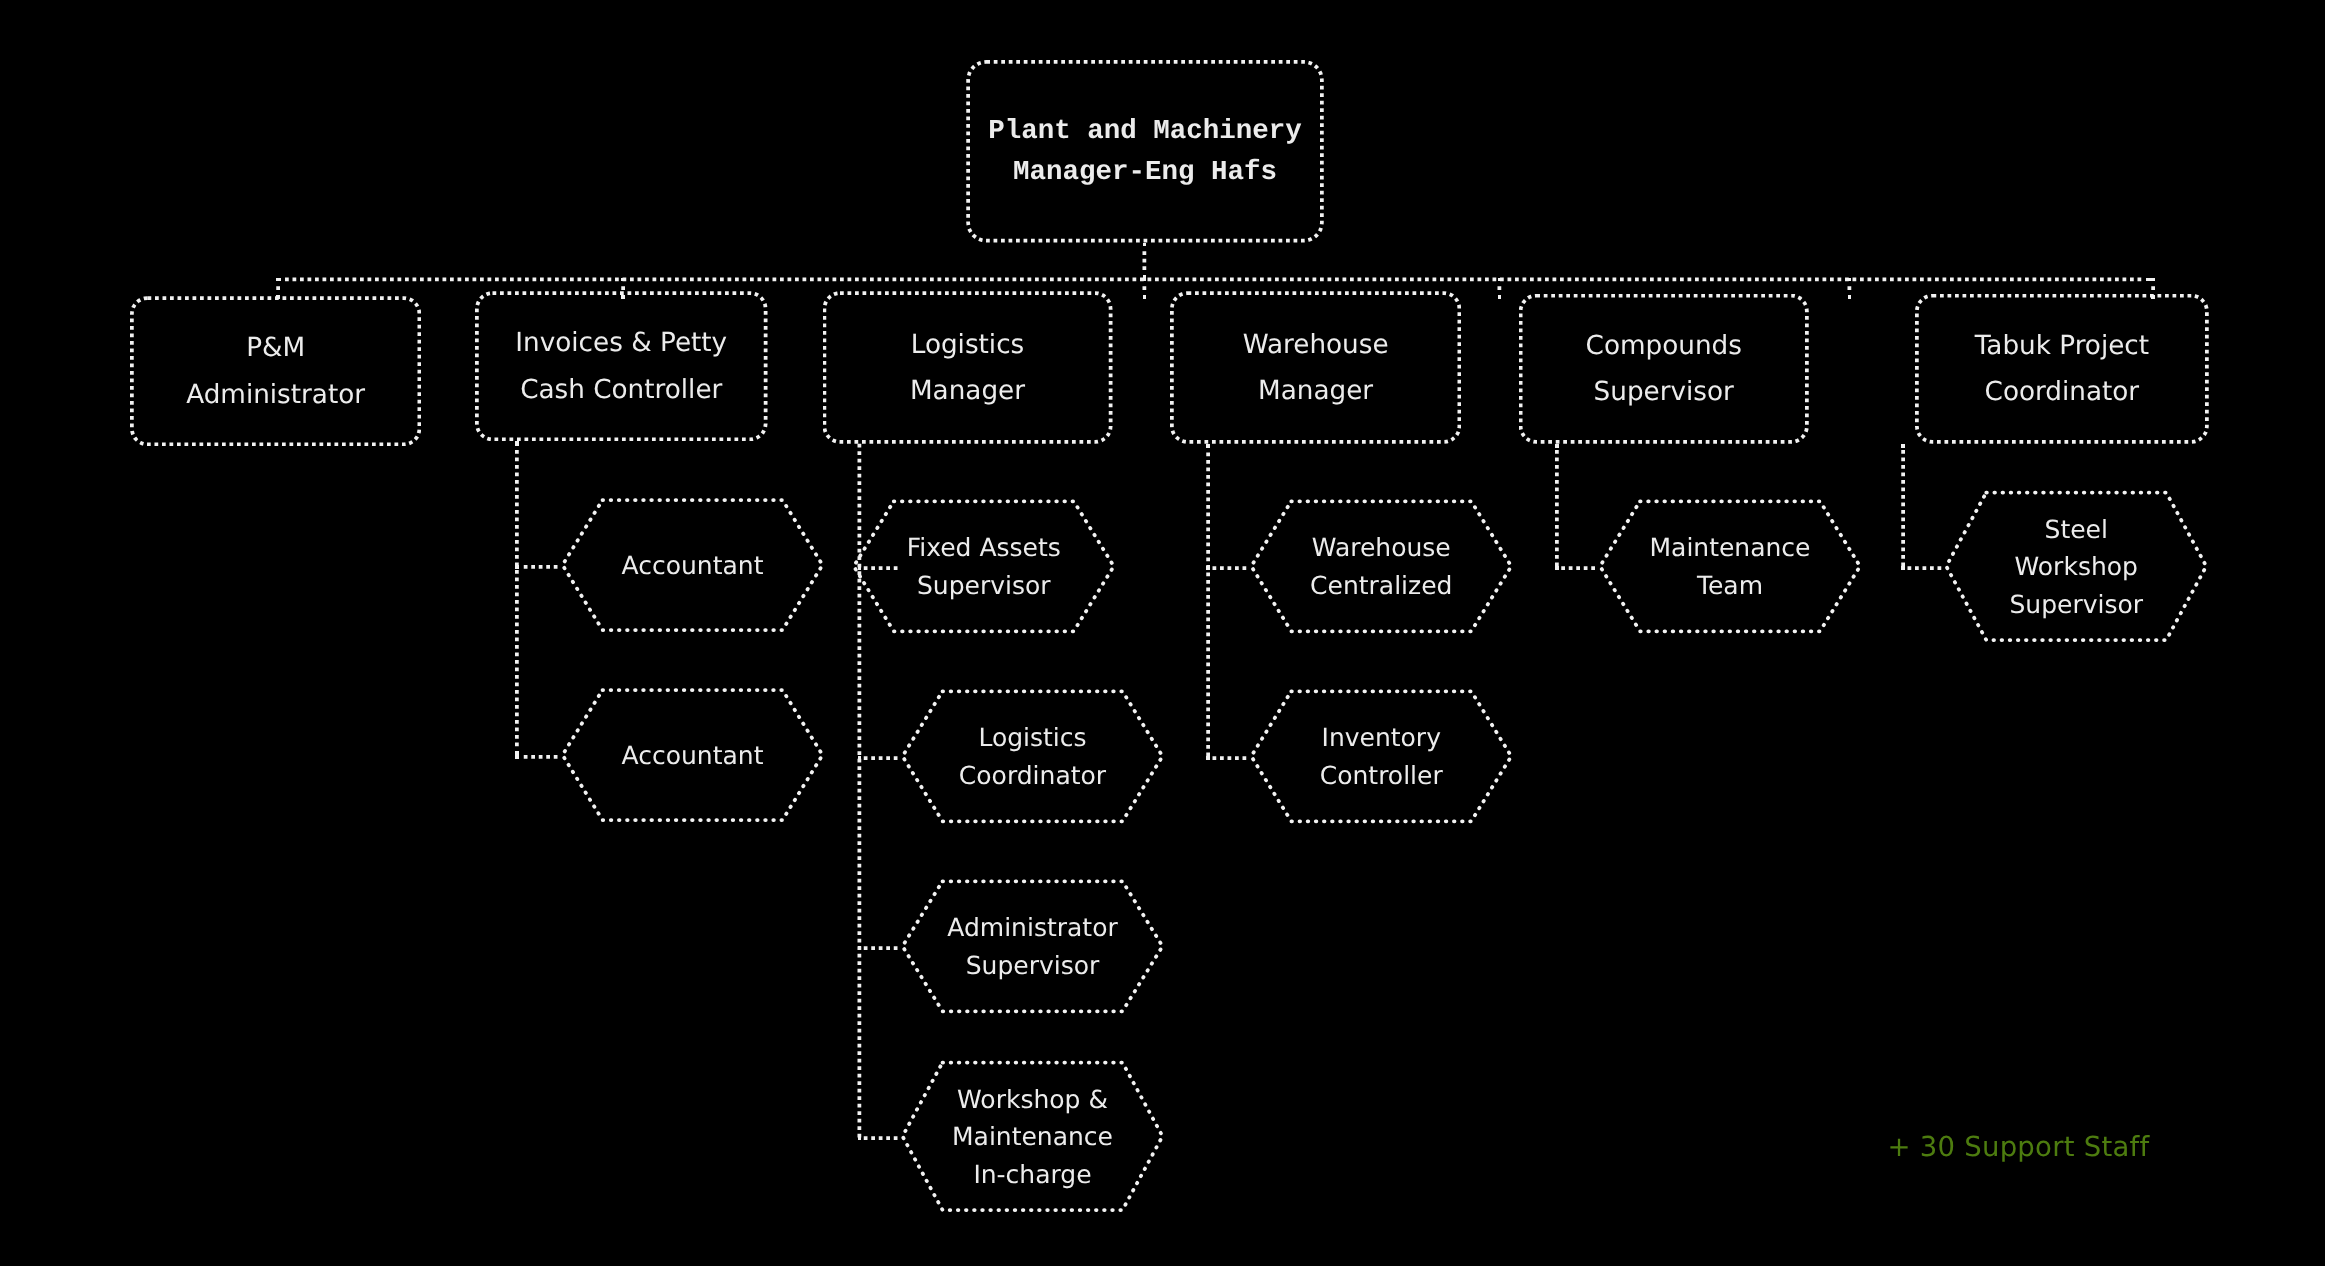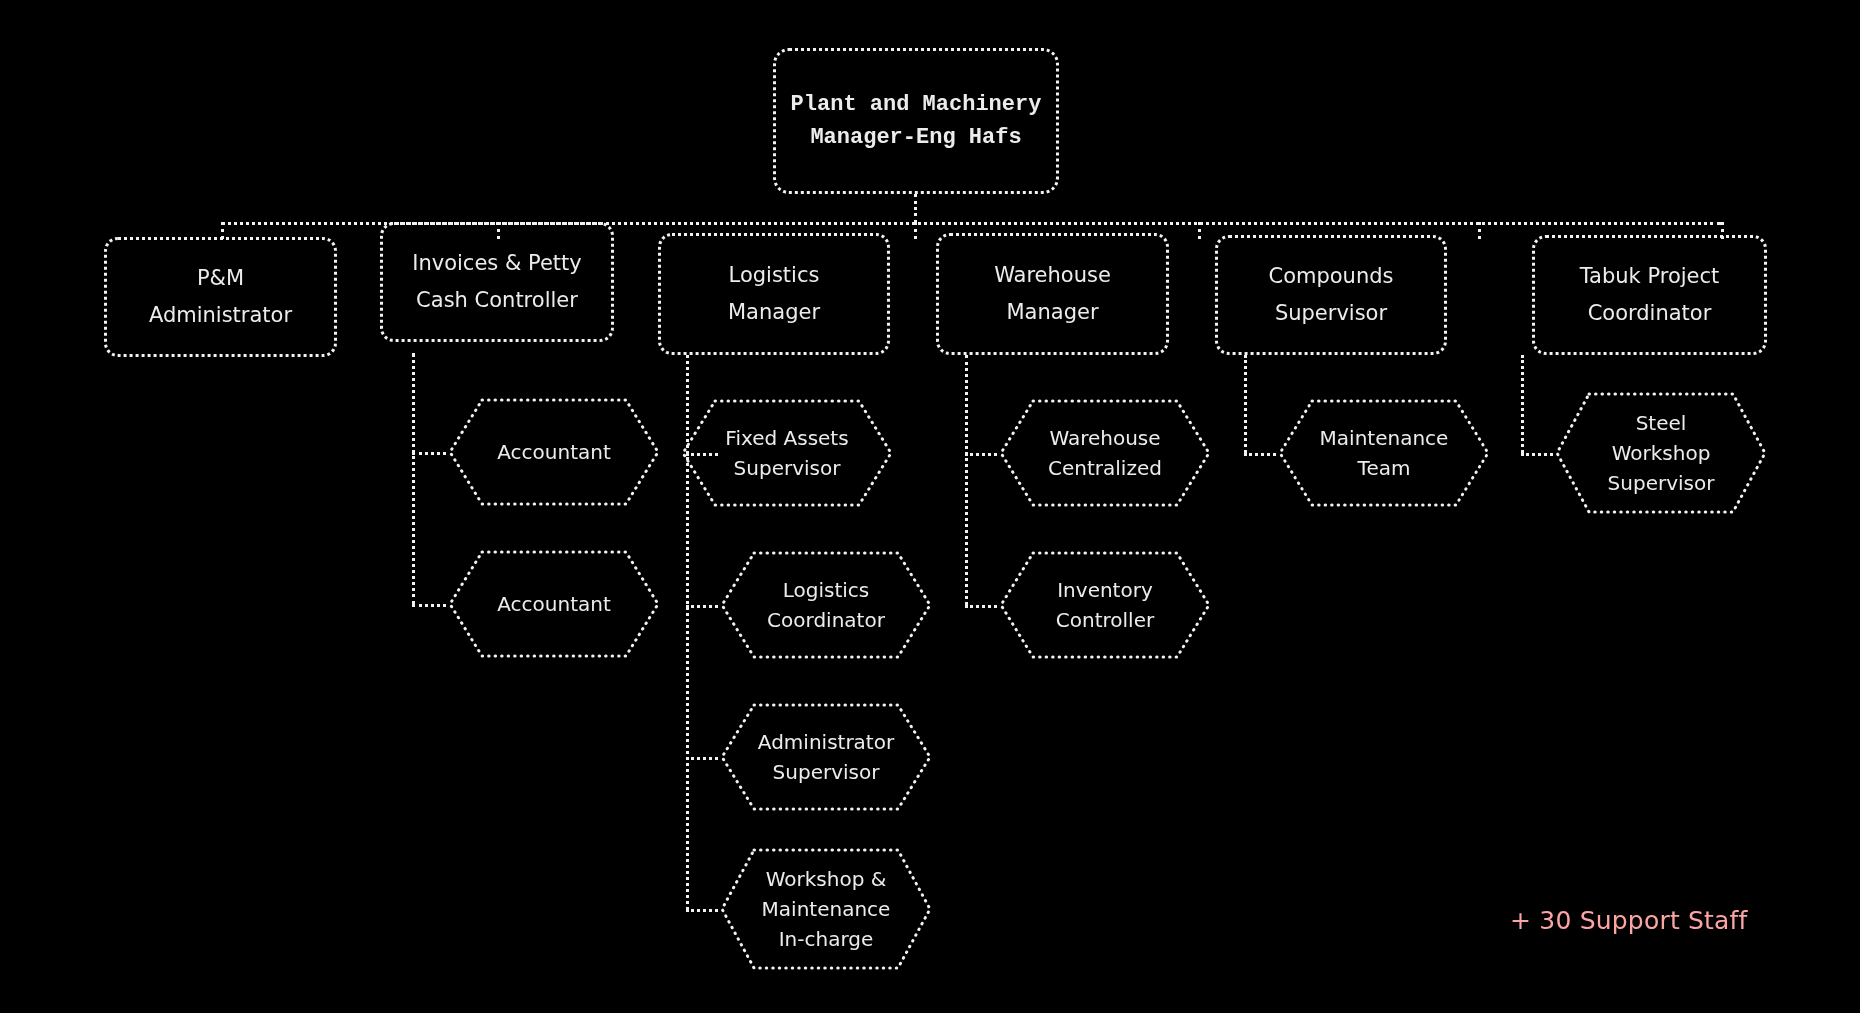--- a/index.html
+++ b/index.html
@@ -91,22 +91,22 @@
   .conn-v {
     position: absolute;
     border-left: 3px dotted #f2f2f2;
     width: 0;
     z-index: 0;
   }
 
   
   .caption {
     position: absolute;
-    font-size: 25px;
-    color: #fca5a5;
+    font-size: 22px;
+    color: #4d7c0f;
     white-space: nowrap;
     letter-spacing: 0.2px;
   }
 </style>
 </head>
 <body>
 
 <div id="org-canvas">
 
   <div class="rootnode" style="left:773px; top:48px; width:286px; height:146px;">
@@ -123,21 +123,21 @@
   <div class="conn-v" style="left:914px; top:222px; height:17px;"></div>
   <div class="conn-v" style="left:1198px; top:222px; height:17px;"></div>
   <div class="conn-v" style="left:1478px; top:222px; height:17px;"></div>
   <div class="conn-v" style="left:1721px; top:222px; height:17px;"></div>
 
   <div class="boxnode" style="left:104px; top:237px; width:233px; height:120px;">
     <div class="node-label">P&amp;M
 Administrator</div>
   </div>
 
-  <div class="boxnode" style="left:380px; top:222px; width:234px; height:120px;">
+  <div class="boxnode" style="left:380px; top:233px; width:234px; height:120px;">
     <div class="node-label">Invoices &amp; Petty
 Cash Controller</div>
   </div>
 
   <div class="boxnode" style="left:658px; top:233px; width:232px; height:122px;">
     <div class="node-label">Logistics
 Manager</div>
   </div>
 
   <div class="boxnode" style="left:936px; top:233px; width:233px; height:122px;">

